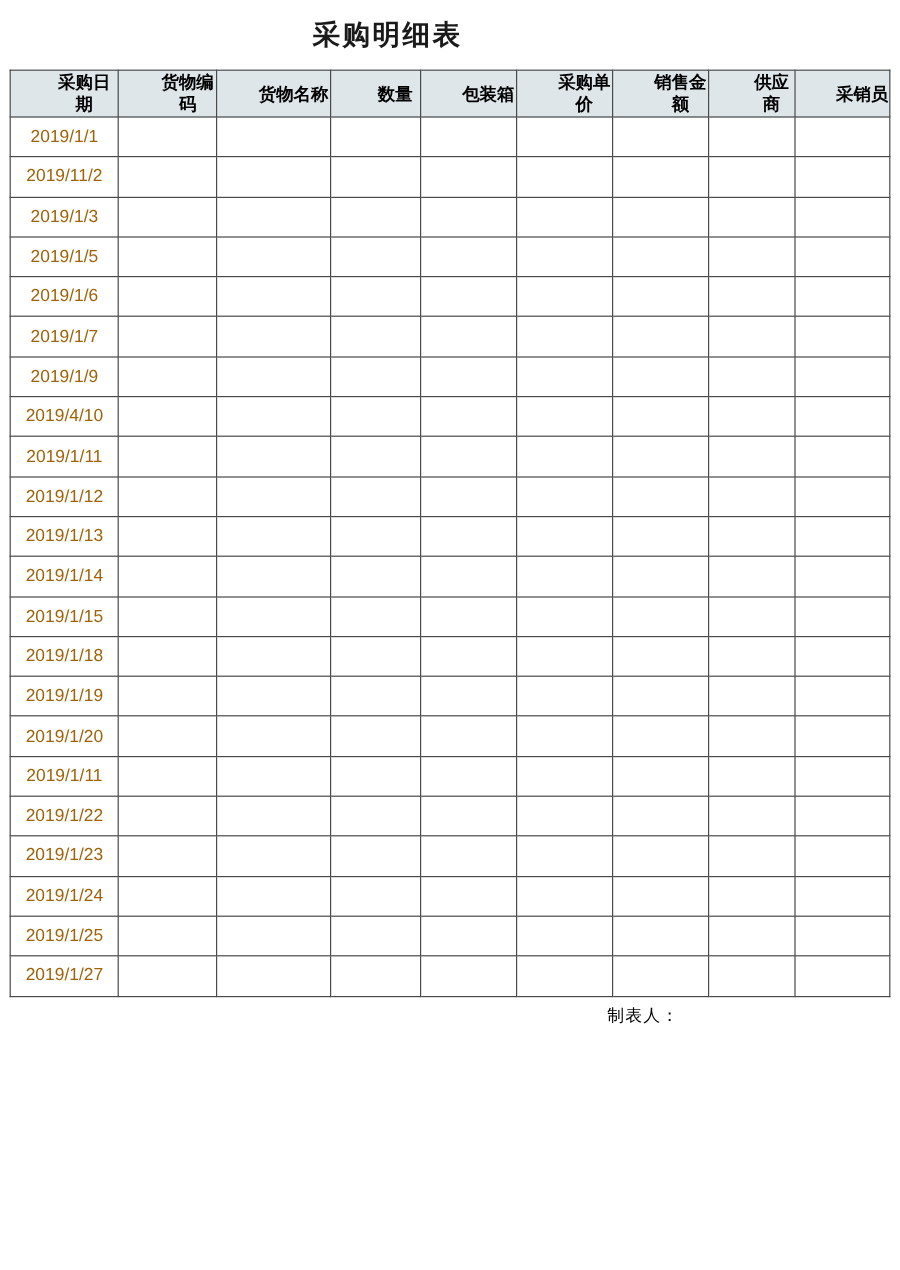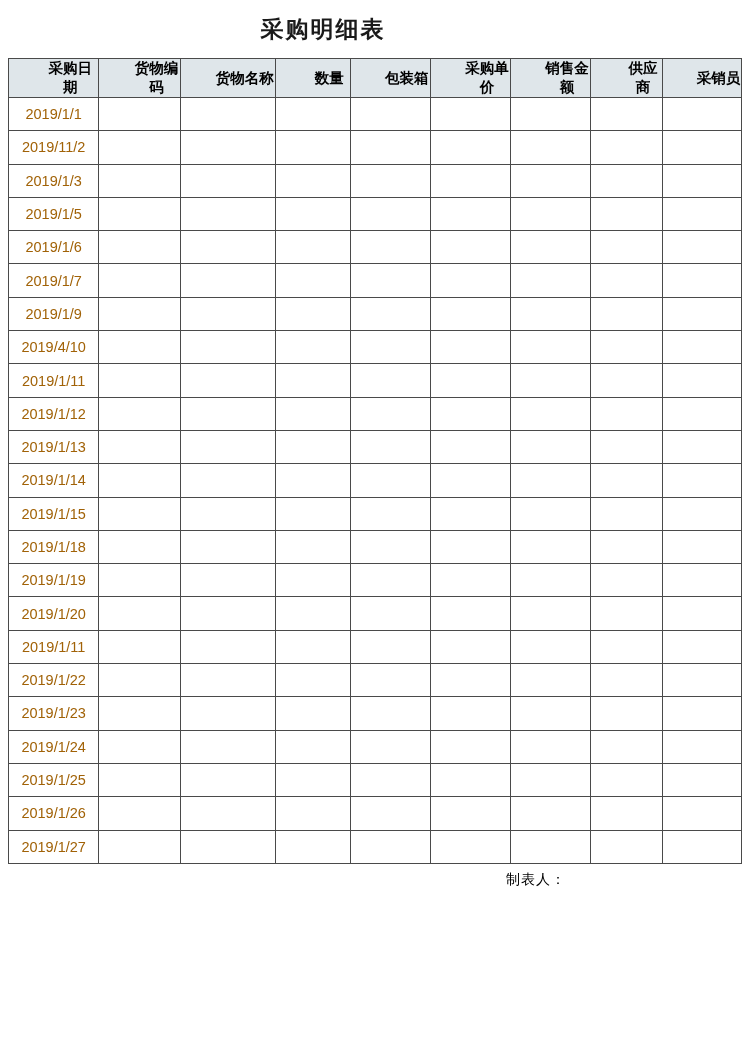--- a/index.html
+++ b/index.html
@@ -346,31 +346,20 @@
           <td class="blank-cell"></td>
           <td class="blank-cell"></td>
           <td class="blank-cell"></td>
           <td class="blank-cell"></td>
           <td class="blank-cell"></td>
           <td class="blank-cell"></td>
           <td class="blank-cell"></td>
           <td class="blank-cell"></td>
         </tr>
         <tr>
-          <td class="date-cell">2019/1/26</td>
-          <td class="blank-cell"></td>
-          <td class="blank-cell"></td>
-          <td class="blank-cell"></td>
-          <td class="blank-cell"></td>
-          <td class="blank-cell"></td>
-          <td class="blank-cell"></td>
-          <td class="blank-cell"></td>
-          <td class="blank-cell"></td>
-        </tr>
-        <tr>
           <td class="date-cell">2019/1/27</td>
           <td class="blank-cell"></td>
           <td class="blank-cell"></td>
           <td class="blank-cell"></td>
           <td class="blank-cell"></td>
           <td class="blank-cell"></td>
           <td class="blank-cell"></td>
           <td class="blank-cell"></td>
           <td class="blank-cell"></td>
         </tr>

